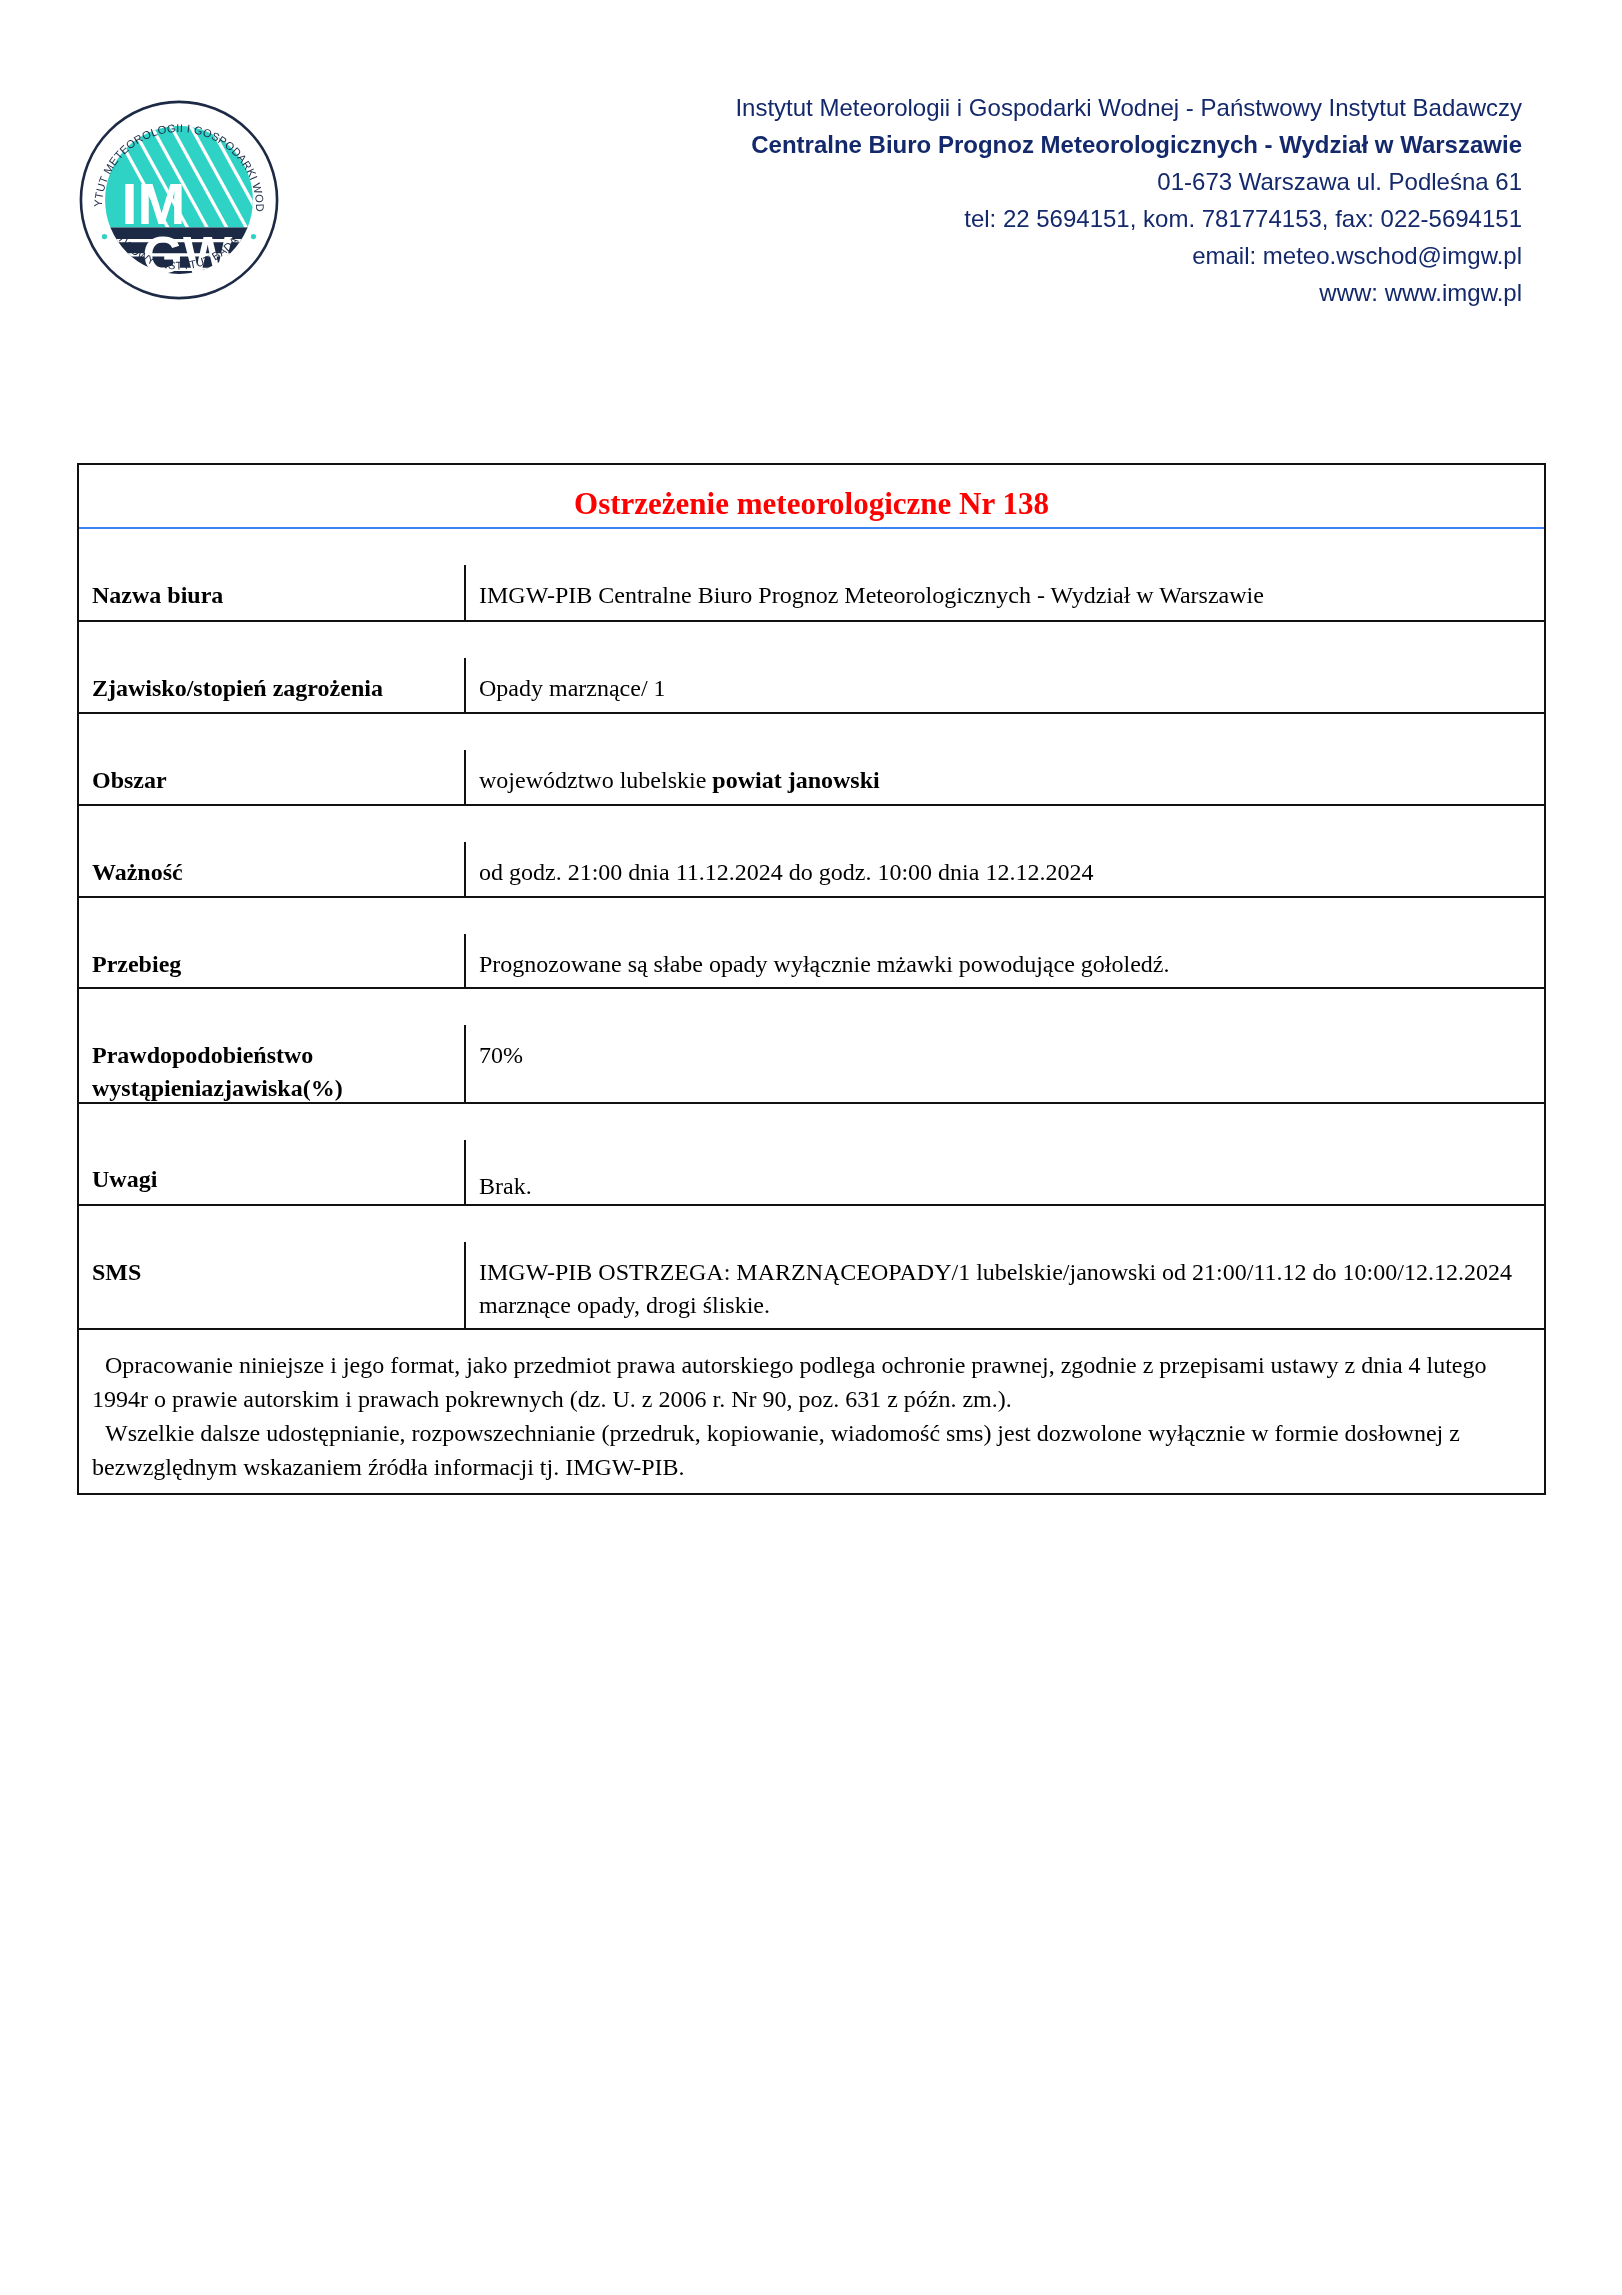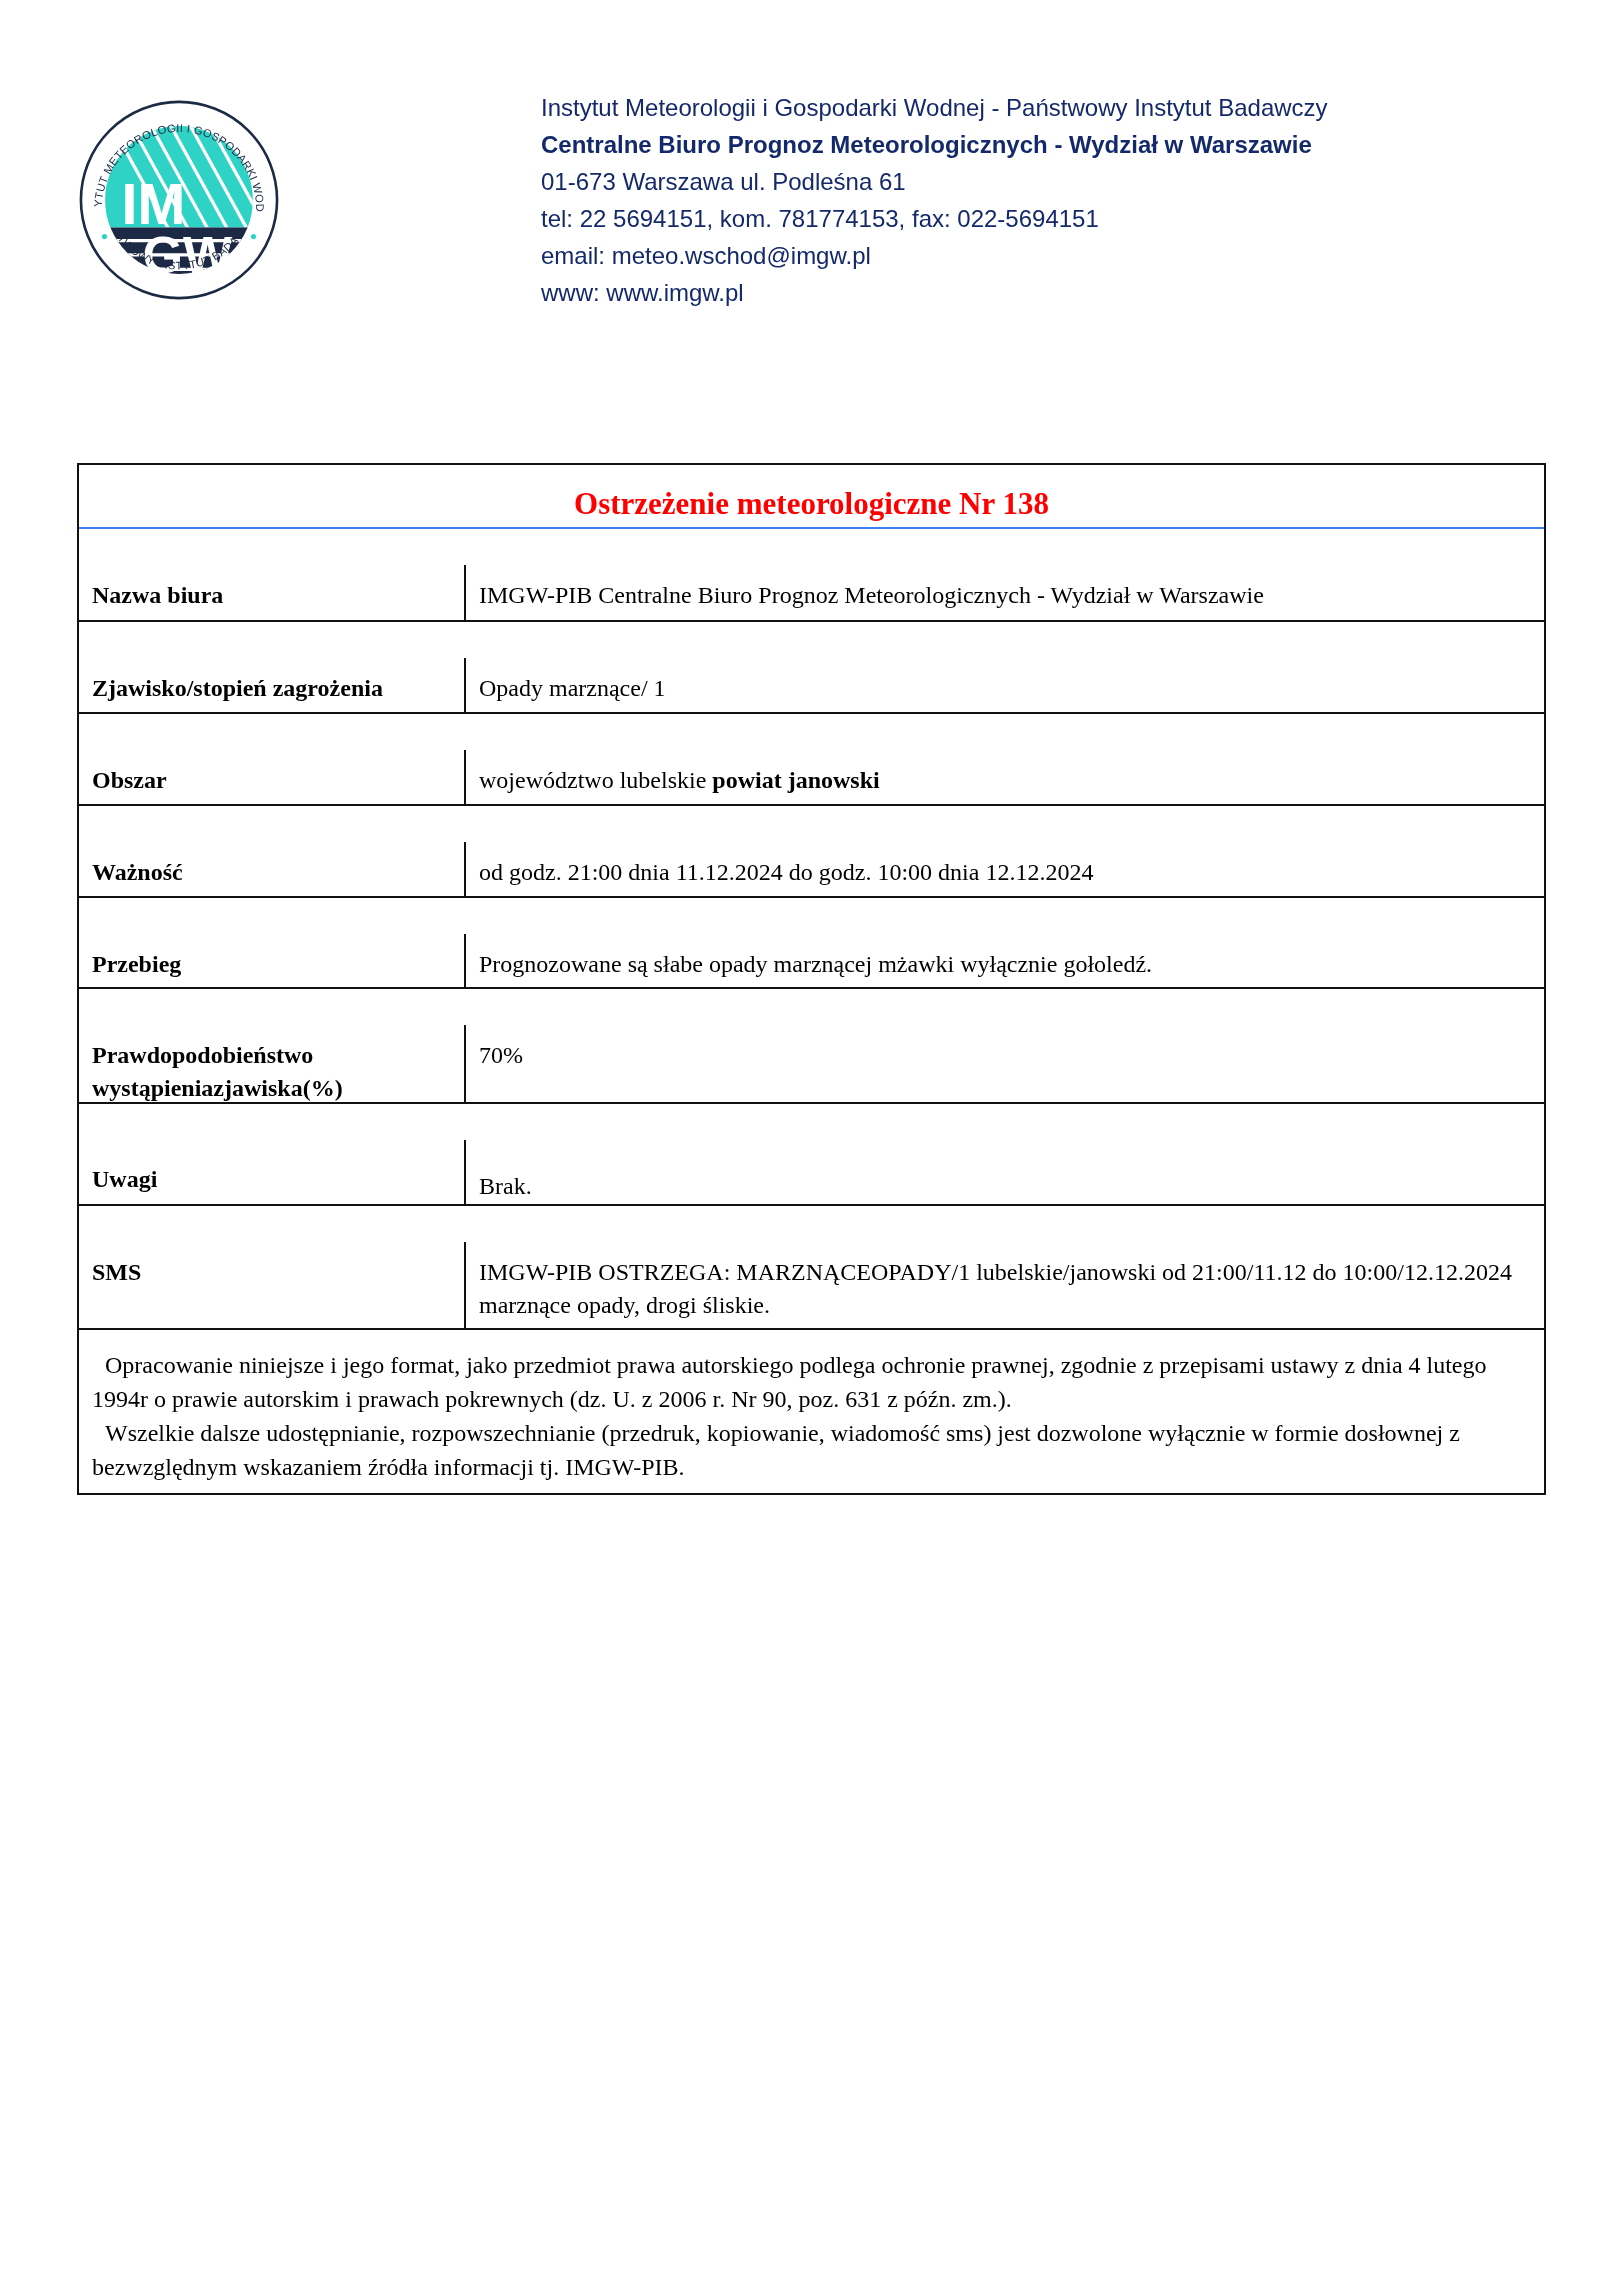--- a/index.html
+++ b/index.html
@@ -2,21 +2,21 @@
 <html style="font-size:10.5px"><head>
 <meta charset="utf-8">
 <style>
   html, body { margin: 0; padding: 0; background: #ffffff; }
   body { width: 1622px; height: 2295px; position: relative; overflow: hidden; }
 
   .logo { position: absolute; left: 77px; top: 98px; width: 204px; height: 204px; }
 
   .letterhead {
     position: absolute; right: 100px; top: 89px; width: 981px;
-    text-align: left; color: #14296b;
+    text-align: right; color: #14296b;
     font-family: "Liberation Sans", sans-serif; font-size: 24px; line-height: 37px;
   }
   .letterhead .bold { font-weight: bold; }
 
   .warning-table {
     position: absolute; left: 77px; top: 463px; width: 1469px;
     border: 2px solid #111; box-sizing: border-box;
     font-family: "Liberation Serif", serif; color: #000;
   }
   .title-row {
@@ -111,21 +111,21 @@
   <div class="row" style="height:56px">
     <div class="label">Obszar</div>
     <div class="value"><span>województwo lubelskie</span> <b>powiat janowski</b></div>
   </div>
   <div class="row" style="height:56px">
     <div class="label">Ważność</div>
     <div class="value">od godz. 21:00 dnia 11.12.2024 do godz. 10:00 dnia 12.12.2024</div>
   </div>
   <div class="row" style="height:55px">
     <div class="label">Przebieg</div>
-    <div class="value">Prognozowane są słabe opady marznącej mżawki wyłącznie gołoledź.</div>
+    <div class="value">Prognozowane są słabe opady wyłącznie mżawki powodujące gołoledź.</div>
   </div>
   <div class="row" style="height:79px">
     <div class="label">Prawdopodobieństwo wystąpieniazjawiska(%)</div>
     <div class="value">70%</div>
   </div>
   <div class="row" style="height:66px">
     <div class="label" style="padding-top:23px">Uwagi</div>
     <div class="value" style="padding-top:30px">Brak.</div>
   </div>
   <div class="row" style="height:88px">

